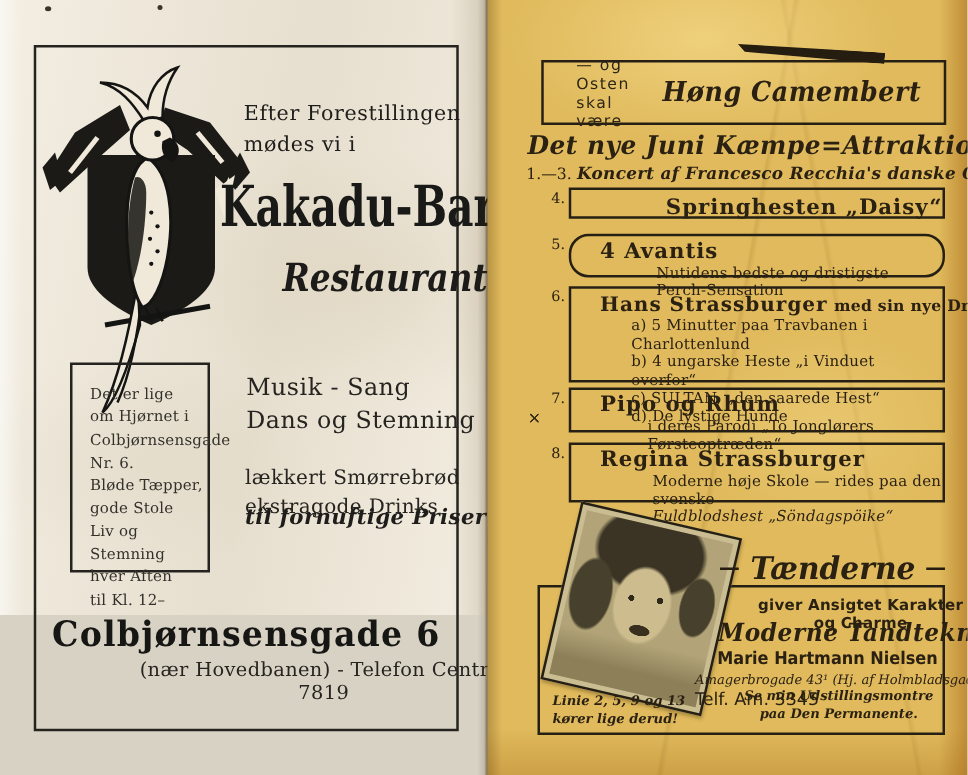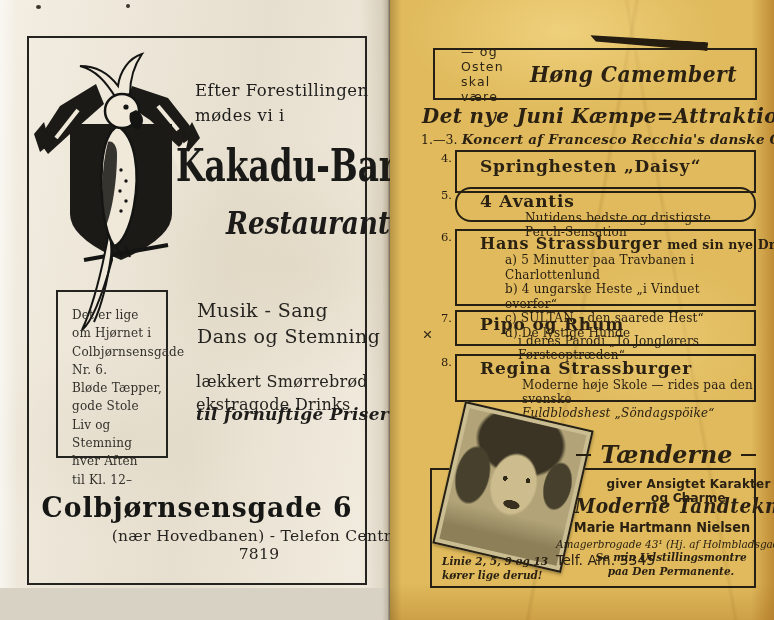--- a/index.html
+++ b/index.html
@@ -3,21 +3,21 @@
 <meta charset="utf-8">
 <style>
   * { margin:0; padding:0; box-sizing:border-box; }
   html,body { width:774px; height:620px; }
   body { font-family:"DejaVu Serif", serif; overflow:hidden; }
   .scan { position:relative; width:774px; height:620px; background:#d8d2c4; }
   .abs { position:absolute; }
 
   
   .left-page {
-    left:0; top:0; width:391px; height:588px;
+    left:0; top:0; width:391px; height:492px;
     background-color:var(--left-paper,#f0e9da);
     background-image:
       linear-gradient(to right, rgba(255,255,255,.55) 0, rgba(255,255,255,0) 18px),
       radial-gradient(ellipse 60% 30% at 75% 45%, rgba(205,190,160,.28), transparent 70%),
       radial-gradient(ellipse 50% 25% at 30% 75%, rgba(205,195,170,.22), transparent 70%),
       linear-gradient(100deg, rgba(255,255,255,.25), rgba(160,150,125,.12) 55%, rgba(255,255,255,.2)),
       linear-gradient(to right, transparent 92%, rgba(120,100,60,.28) 100%);
     color:var(--ink-left,#1e1d1b);
   }
   .kakadu-border { left:27px; top:36px; width:340px; height:549px; border:2px solid #24231f; }
@@ -206,21 +206,21 @@
     </div>
     <div class="abs cheese-swoosh"></div>
 
     <div class="abs program-title">Det nye Juni Kæmpe=Attraktions=Program</div>
     <div class="abs program-opening">
       <span class="num">1.—3.</span>
       <span class="txt">Koncert af Francesco Recchia's danske Orkester</span>
     </div>
 
     <div class="abs item-num" style="left:40px; top:151px;">4.</div>
-    <div class="abs item-box" style="top:150px; height:43px; padding-top:4px;">
+    <div class="abs item-box" style="top:150px; height:25px; padding-top:4px;text-align:right;">
       <div class="item-title">Springhesten „Daisy“</div>
     </div>
 
     <div class="abs item-num" style="left:40px; top:188px;">5.</div>
     <div class="abs item-box" style="top:187px; height:35px; padding-top:2px;border-radius:16px;">
       <div class="item-title">4 Avantis</div>
       <div class="item-sub" style="padding-left:45px;">Nutidens bedste og dristigste Perch-Sensation</div>
     </div>
 
     <div class="abs item-num" style="left:40px; top:230px;">6.</div>

